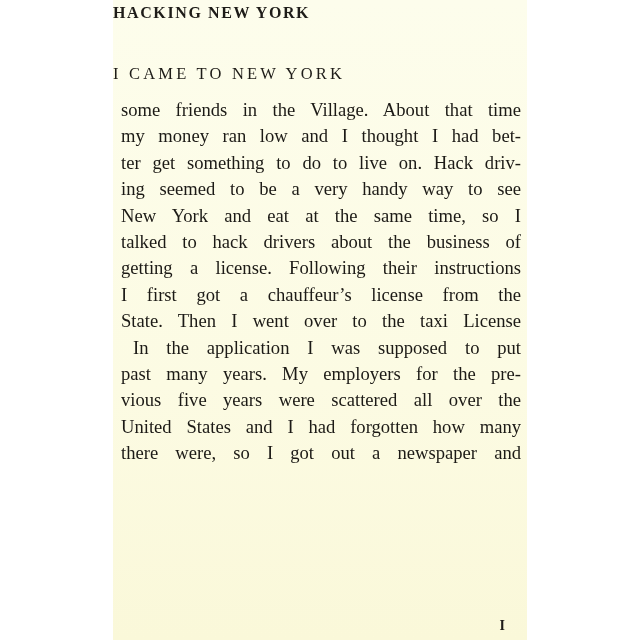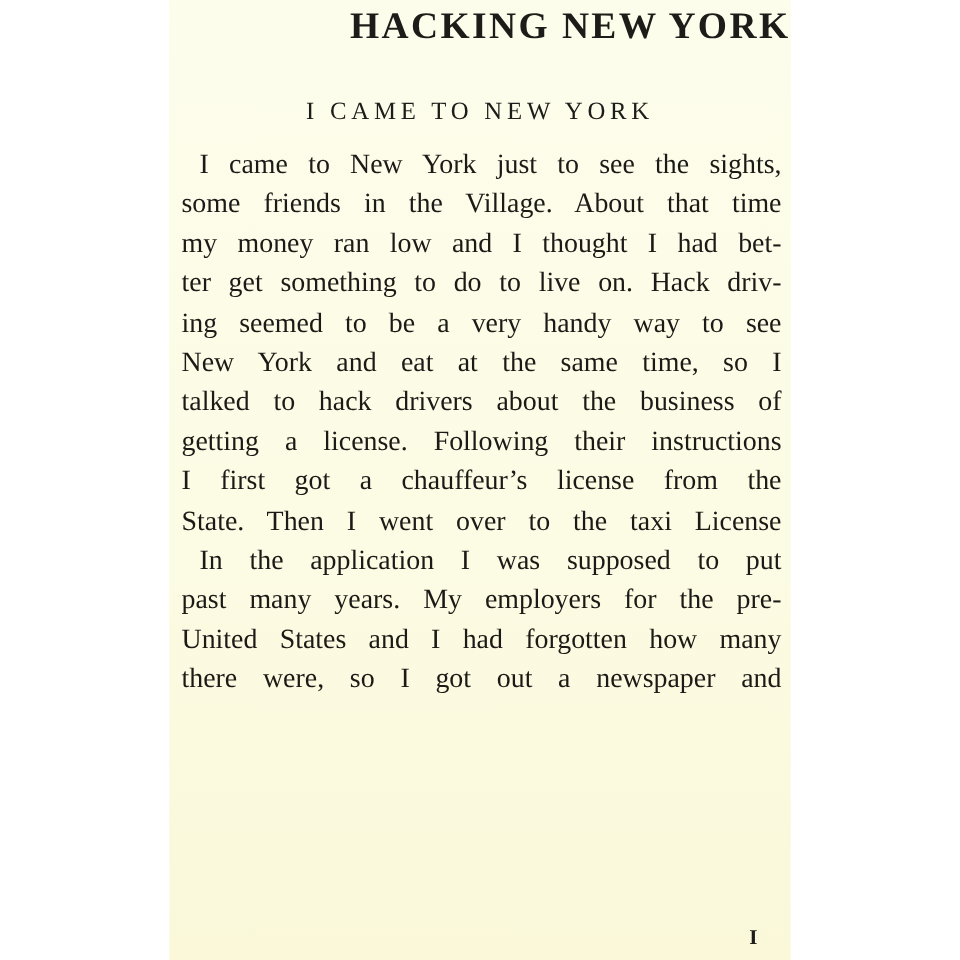--- a/index.html
+++ b/index.html
@@ -19,32 +19,32 @@
       background: #fdfce6;
       background-image: linear-gradient(180deg, #fdfdec 0%, #fcfbe3 60%, #faf8d9 100%);
       font-family: "Liberation Serif", "DejaVu Serif", serif;
       color: #1c1a16;
     }
     .running-head {
       position: absolute;
       top: 4px;
       left: 0;
       width: 100%;
-      text-align: right;
-      font-size: 25px;
+      text-align: left;
+      font-size: 16px;
       font-weight: bold;
       letter-spacing: 1.6px;
       color: #1e1c18;
     }
     .chapter-title {
       position: absolute;
       top: 64px;
       left: 0;
       width: 100%;
-      text-align: center;
+      text-align: left;
       font-size: 16.5px;
       letter-spacing: 3.2px;
       color: #1e1c18;
     }
     .body-text {
       position: absolute;
       top: 97px;
       left: 8px;
       width: 400px;
     }
@@ -74,33 +74,33 @@
   </style>
 </head>
 <body>
 
 <div class="page">
   <div class="running-head">HACKING NEW YORK</div>
   <div class="chapter-title">I CAME TO NEW YORK</div>
 
   <div class="body-text">
     <div>
-      <span class="line indent">I came to New York just to see the sights,</span>
       <span class="line">some friends in the Village. About that time</span>
       <span class="line">my money ran low and I thought I had bet-</span>
       <span class="line">ter get something to do to live on. Hack driv-</span>
       <span class="line">ing seemed to be a very handy way to see</span>
       <span class="line">New York and eat at the same time, so I</span>
       <span class="line">talked to hack drivers about the business of</span>
       <span class="line">getting a license. Following their instructions</span>
       <span class="line">I first got a chauffeur’s license from the</span>
       <span class="line">State. Then I went over to the taxi License</span>
     </div>
     <div>
       <span class="line indent">In the application I was supposed to put</span>
       <span class="line">past many years. My employers for the pre-</span>
+      <span class="line">vious five years were scattered all over the</span>
       <span class="line">United States and I had forgotten how many</span>
       <span class="line">there were, so I got out a newspaper and</span>
     </div>
   </div>
 
   <div class="folio">I</div>
 </div>
 
 </body></html>

